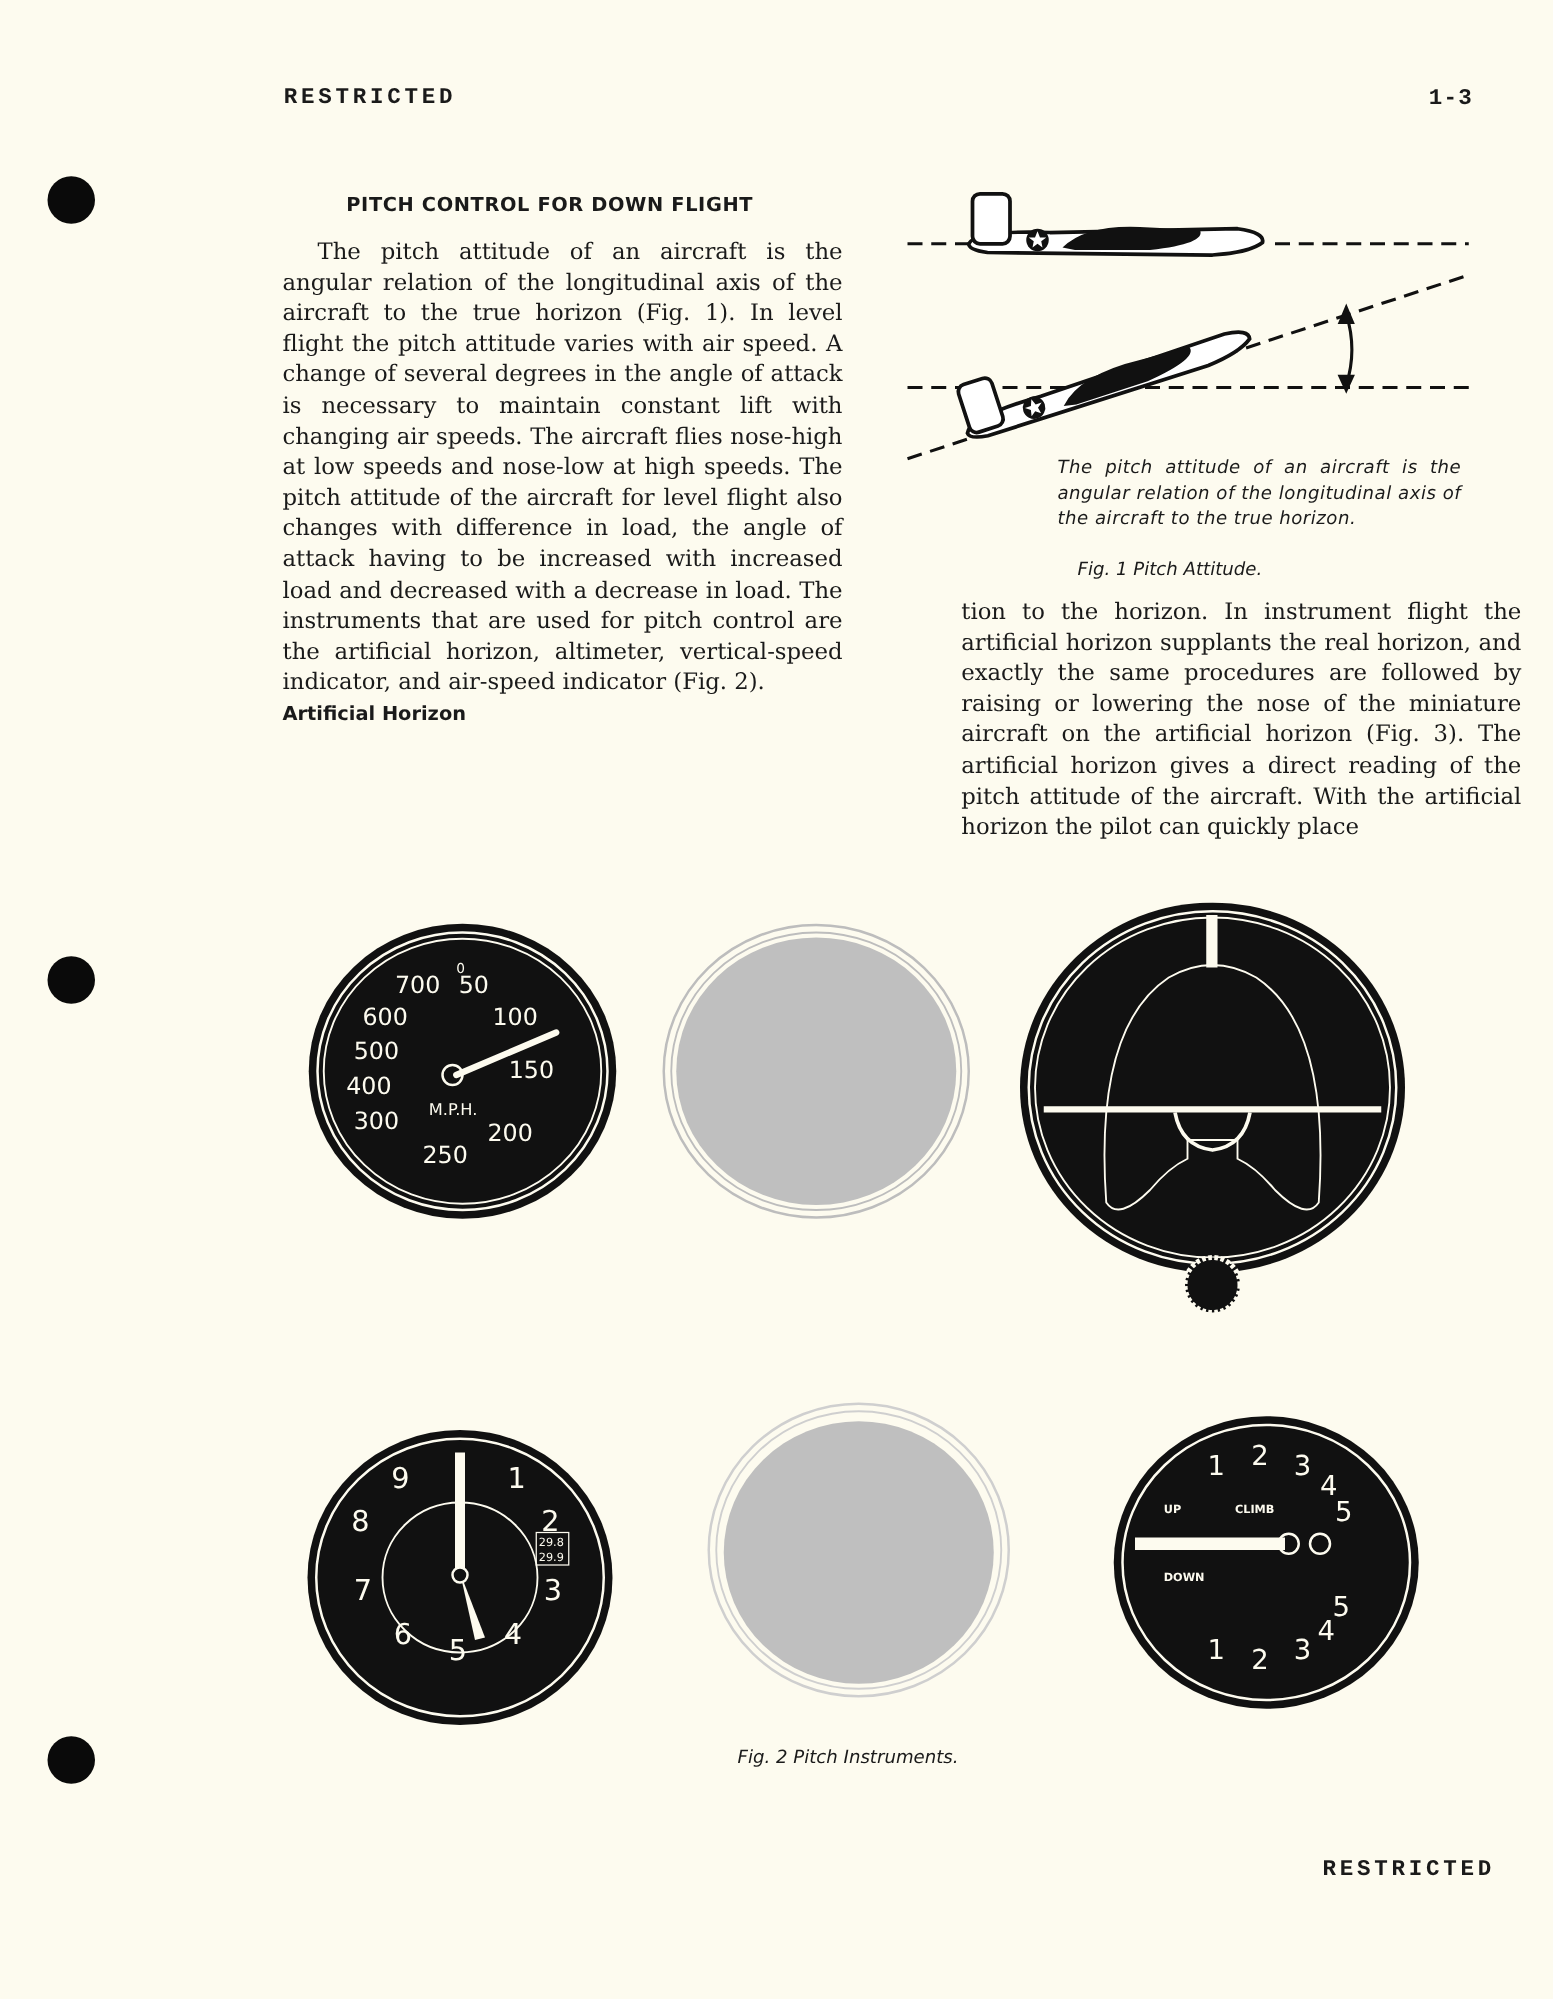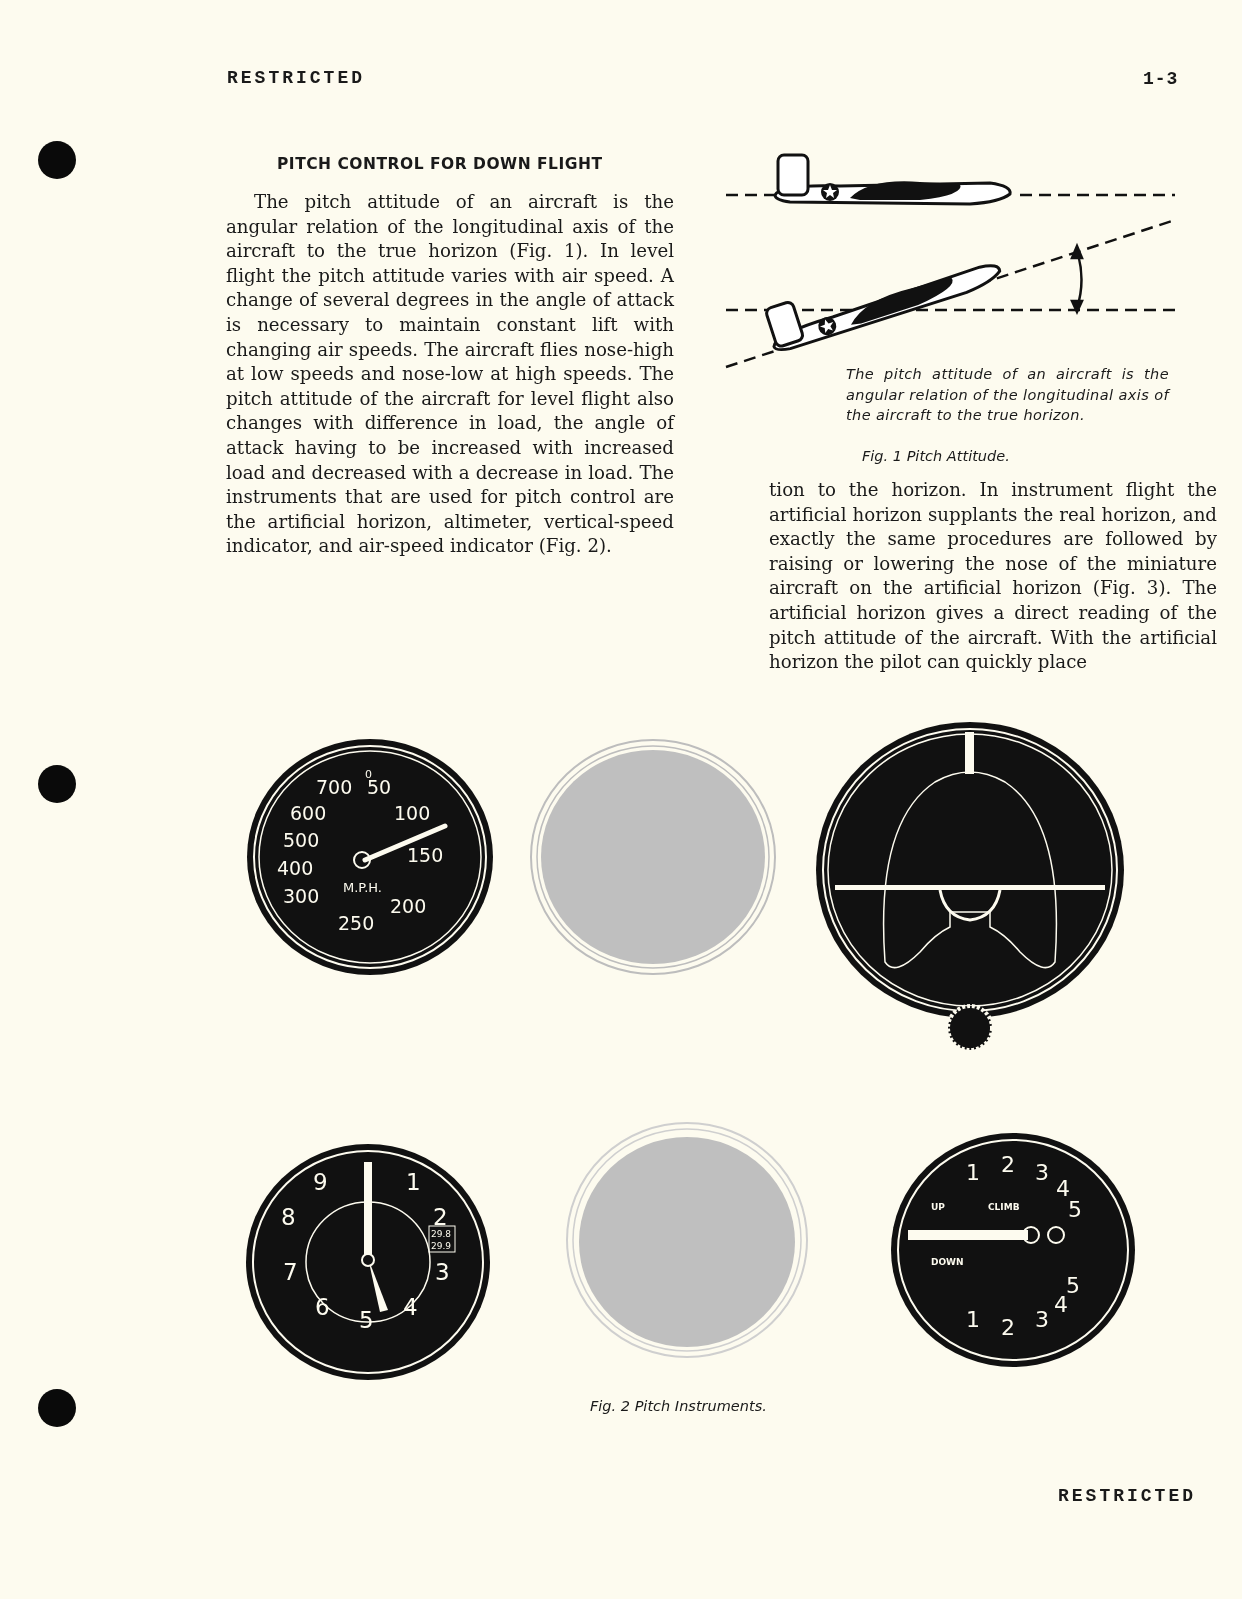--- a/index.html
+++ b/index.html
@@ -21,20 +21,21 @@
 <div class="hole" style="top:765px;"></div>
 <div class="hole" style="top:1389px;"></div>
 
 <div class="hdr" style="left:227px; top:68px;">RESTRICTED</div>
 <div class="hdr" style="left:1143px; top:69px; letter-spacing:1px;">1-3</div>
 
 <div class="title">PITCH CONTROL FOR DOWN FLIGHT</div>
 
 <div class="col" style="left:226px; top:190px; width:448px;">
   <p>The pitch attitude of an aircraft is the angular relation of the longitudinal axis of the aircraft to the true horizon (Fig. 1). In level flight the pitch attitude varies with air speed. A change of several degrees in the angle of attack is necessary to maintain constant lift with changing air speeds. The aircraft flies nose-high at low speeds and nose-low at high speeds. The pitch attitude of the aircraft for level flight also changes with difference in load, the angle of attack having to be increased with increased load and decreased with a decrease in load. The instruments that are used for pitch control are the artificial horizon, altimeter, vertical-speed indicator, and air-speed indicator (Fig. 2).</p>
+  <p class="subhead">Artificial Horizon</p>
 </div>
 
 <div class="col" style="left:725px; top:478px; width:448px;margin-left:44px;">
   <p style="text-indent:0">tion to the horizon. In instrument flight the artificial horizon supplants the real horizon, and exactly the same procedures are followed by raising or lowering the nose of the miniature aircraft on the artificial horizon (Fig. 3). The artificial horizon gives a direct reading of the pitch attitude of the aircraft. With the artificial horizon the pilot can quickly place</p>
 </div>
 
 <svg class="fig" style="left:720px; top:150px;" width="460" height="220" viewBox="0 0 460 220">
   <g stroke="#111" stroke-width="2.5" stroke-dasharray="12 7">
     <line x1="6" y1="45" x2="55" y2="45"></line>
     <line x1="300" y1="45" x2="455" y2="45"></line>

